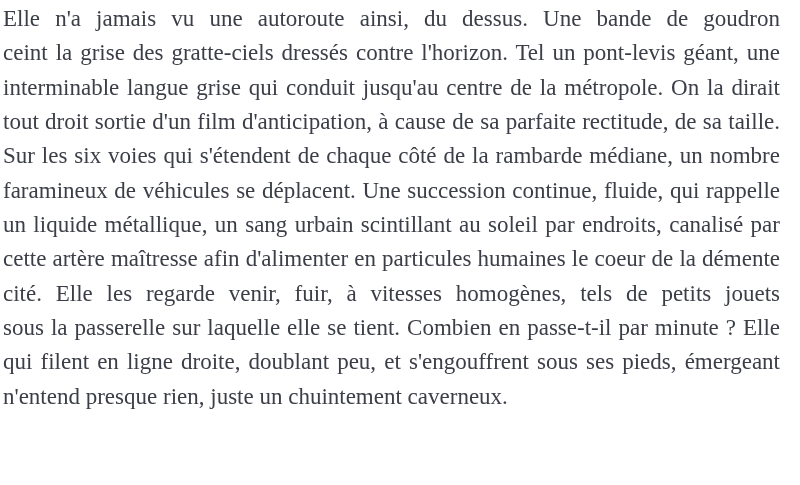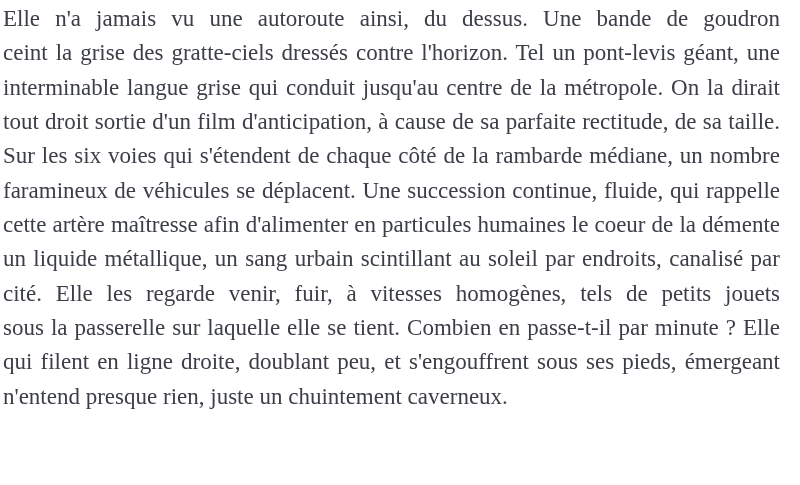--- a/index.html
+++ b/index.html
@@ -40,20 +40,20 @@
 <body>
 
 <div class="page">
   <p class="para">
     <span class="line">Elle n'a jamais vu une autoroute ainsi, du dessus. Une bande de goudron parfaitement</span>
     <span class="line">ceint la grise des gratte-ciels dressés contre l'horizon. Tel un pont-levis géant, une</span>
     <span class="line">interminable langue grise qui conduit jusqu'au centre de la métropole. On la dirait</span>
     <span class="line">tout droit sortie d'un film d'anticipation, à cause de sa parfaite rectitude, de sa taille.</span>
     <span class="line">Sur les six voies qui s'étendent de chaque côté de la rambarde médiane, un nombre</span>
     <span class="line">faramineux de véhicules se déplacent. Une succession continue, fluide, qui rappelle</span>
+    <span class="line">un liquide métallique, un sang urbain scintillant au soleil par endroits, canalisé par</span>
     <span class="line">cette artère maîtresse afin d'alimenter en particules humaines le coeur de la démente</span>
-    <span class="line">un liquide métallique, un sang urbain scintillant au soleil par endroits, canalisé par</span>
     <span class="line">cité. Elle les regarde venir, fuir, à vitesses homogènes, tels de petits jouets téléguidés</span>
     <span class="line">sous la passerelle sur laquelle elle se tient. Combien en passe-t-il par minute ? Elle</span>
     <span class="line">qui filent en ligne droite, doublant peu, et s'engouffrent sous ses pieds, émergeant</span>
     <span class="line last">n'entend presque rien, juste un chuintement caverneux.</span>
   </p>
 </div>
 
 </body></html>

